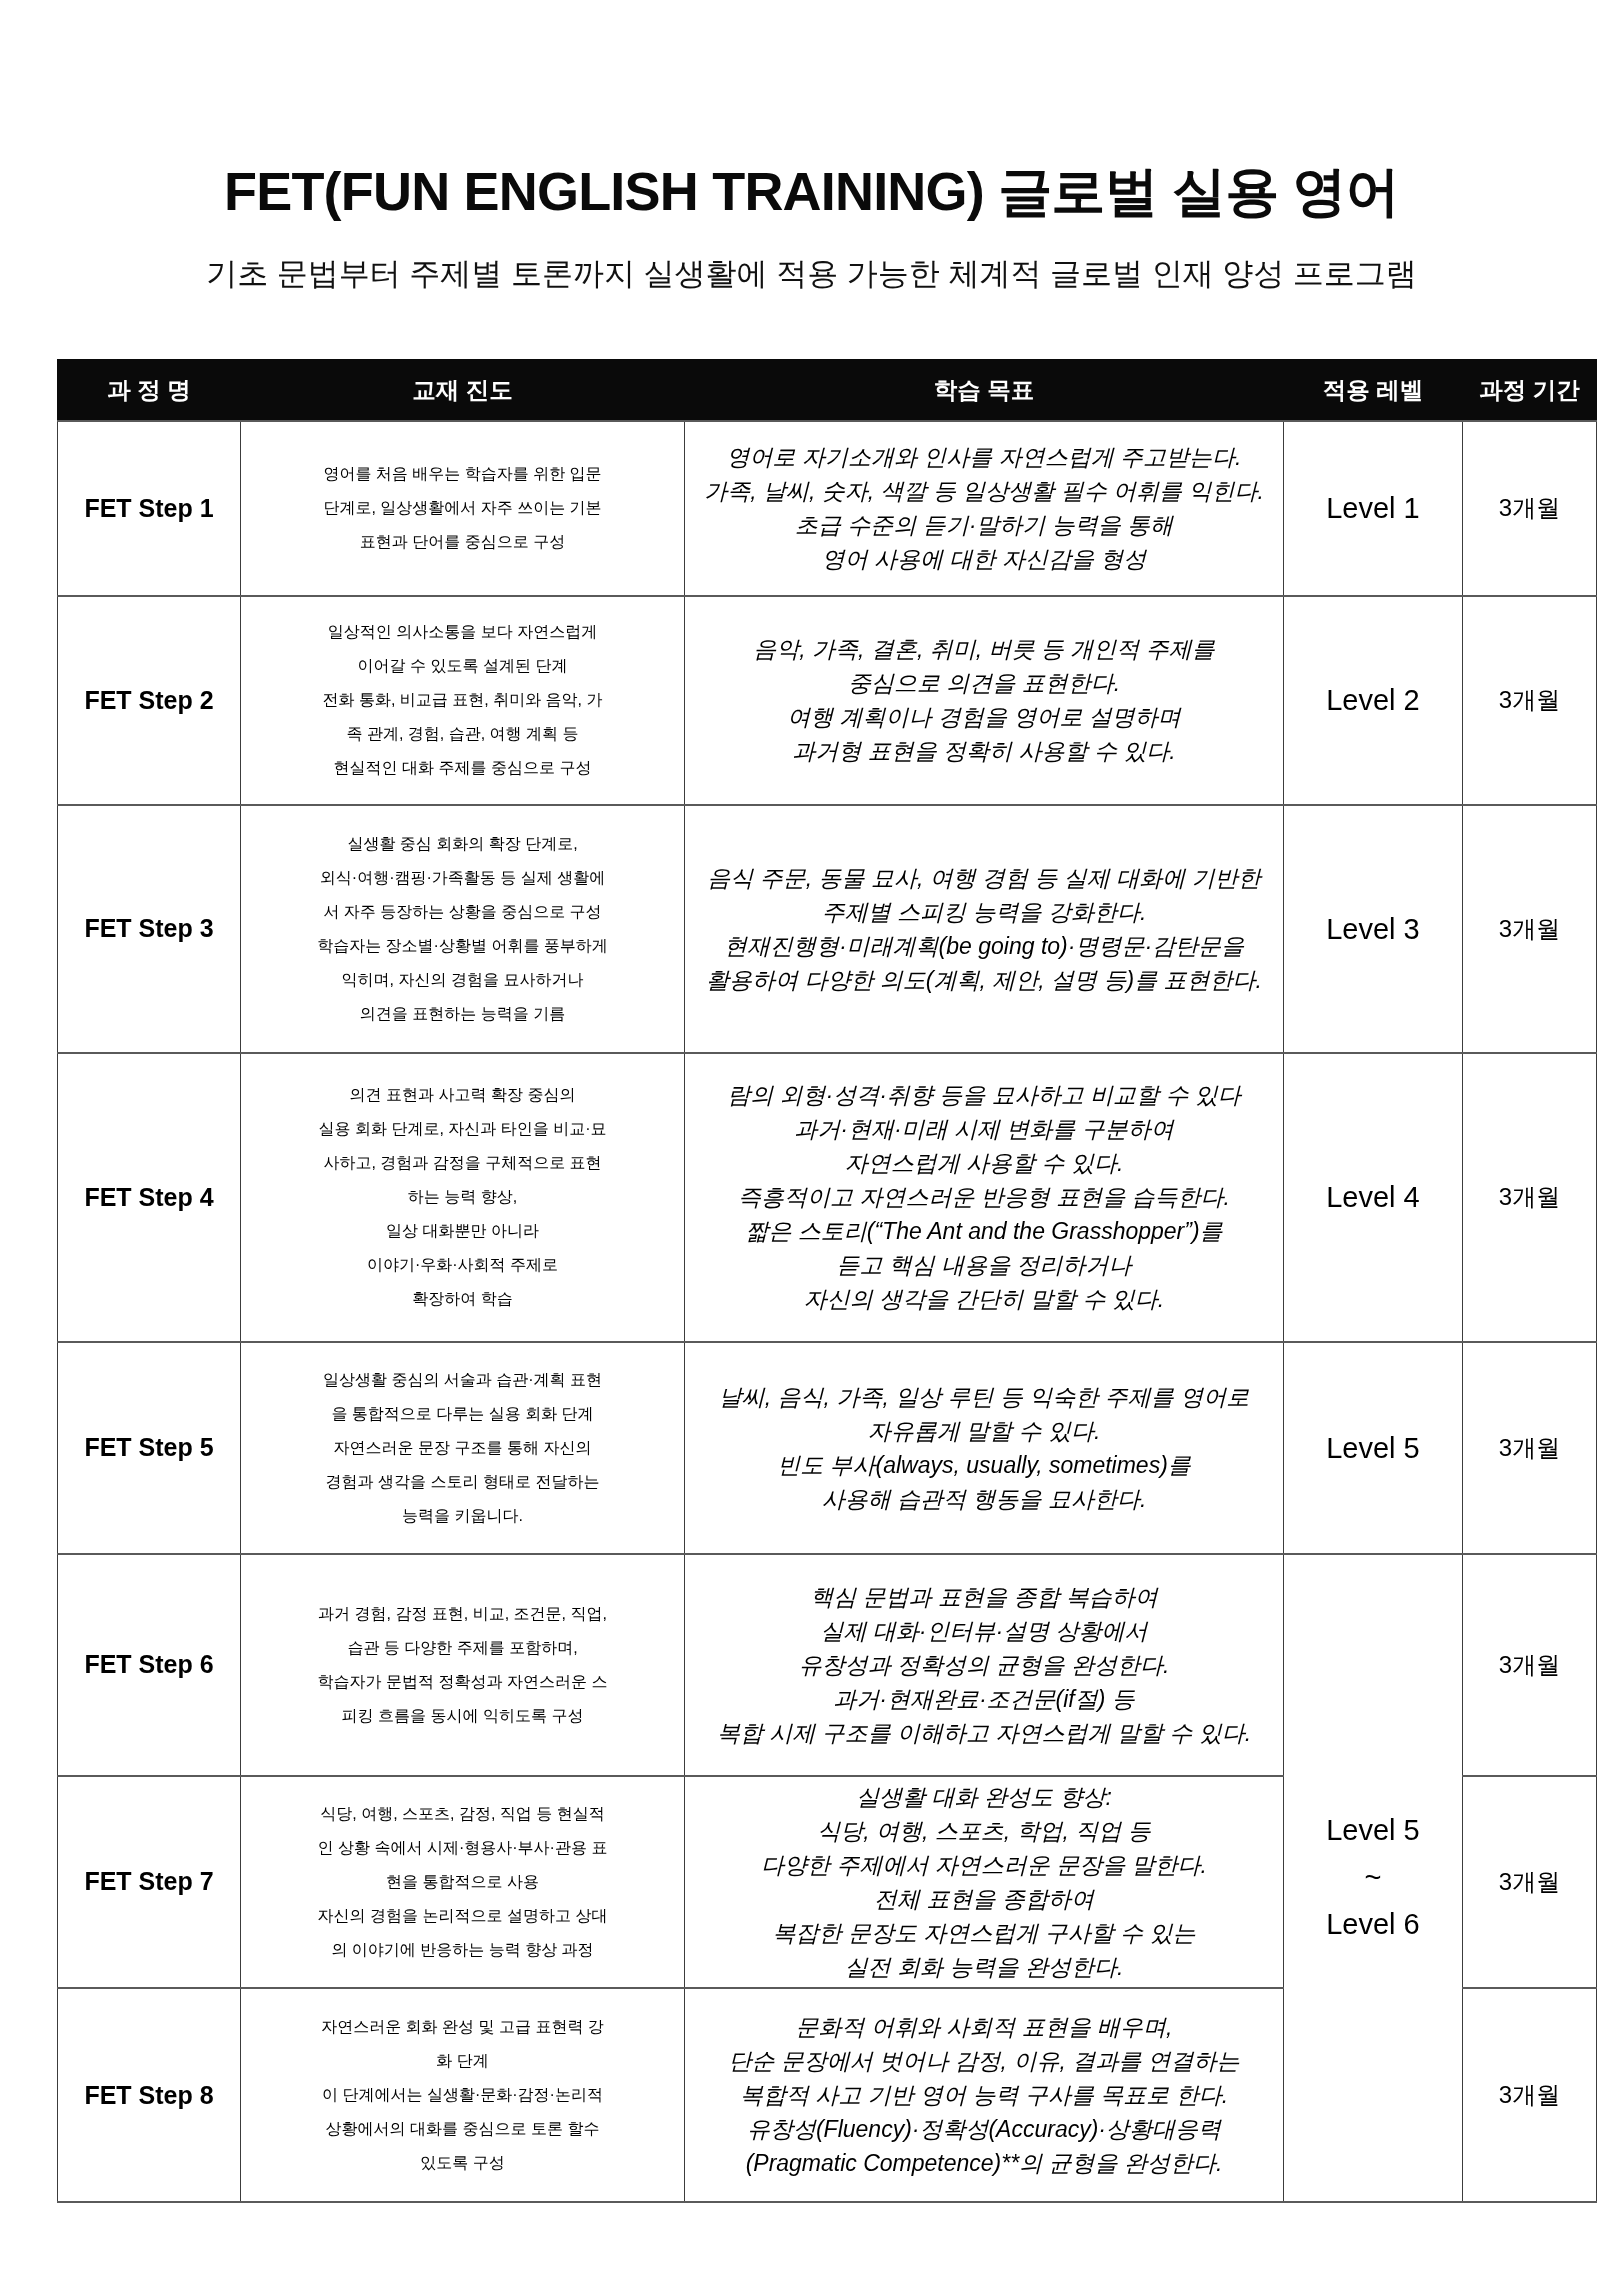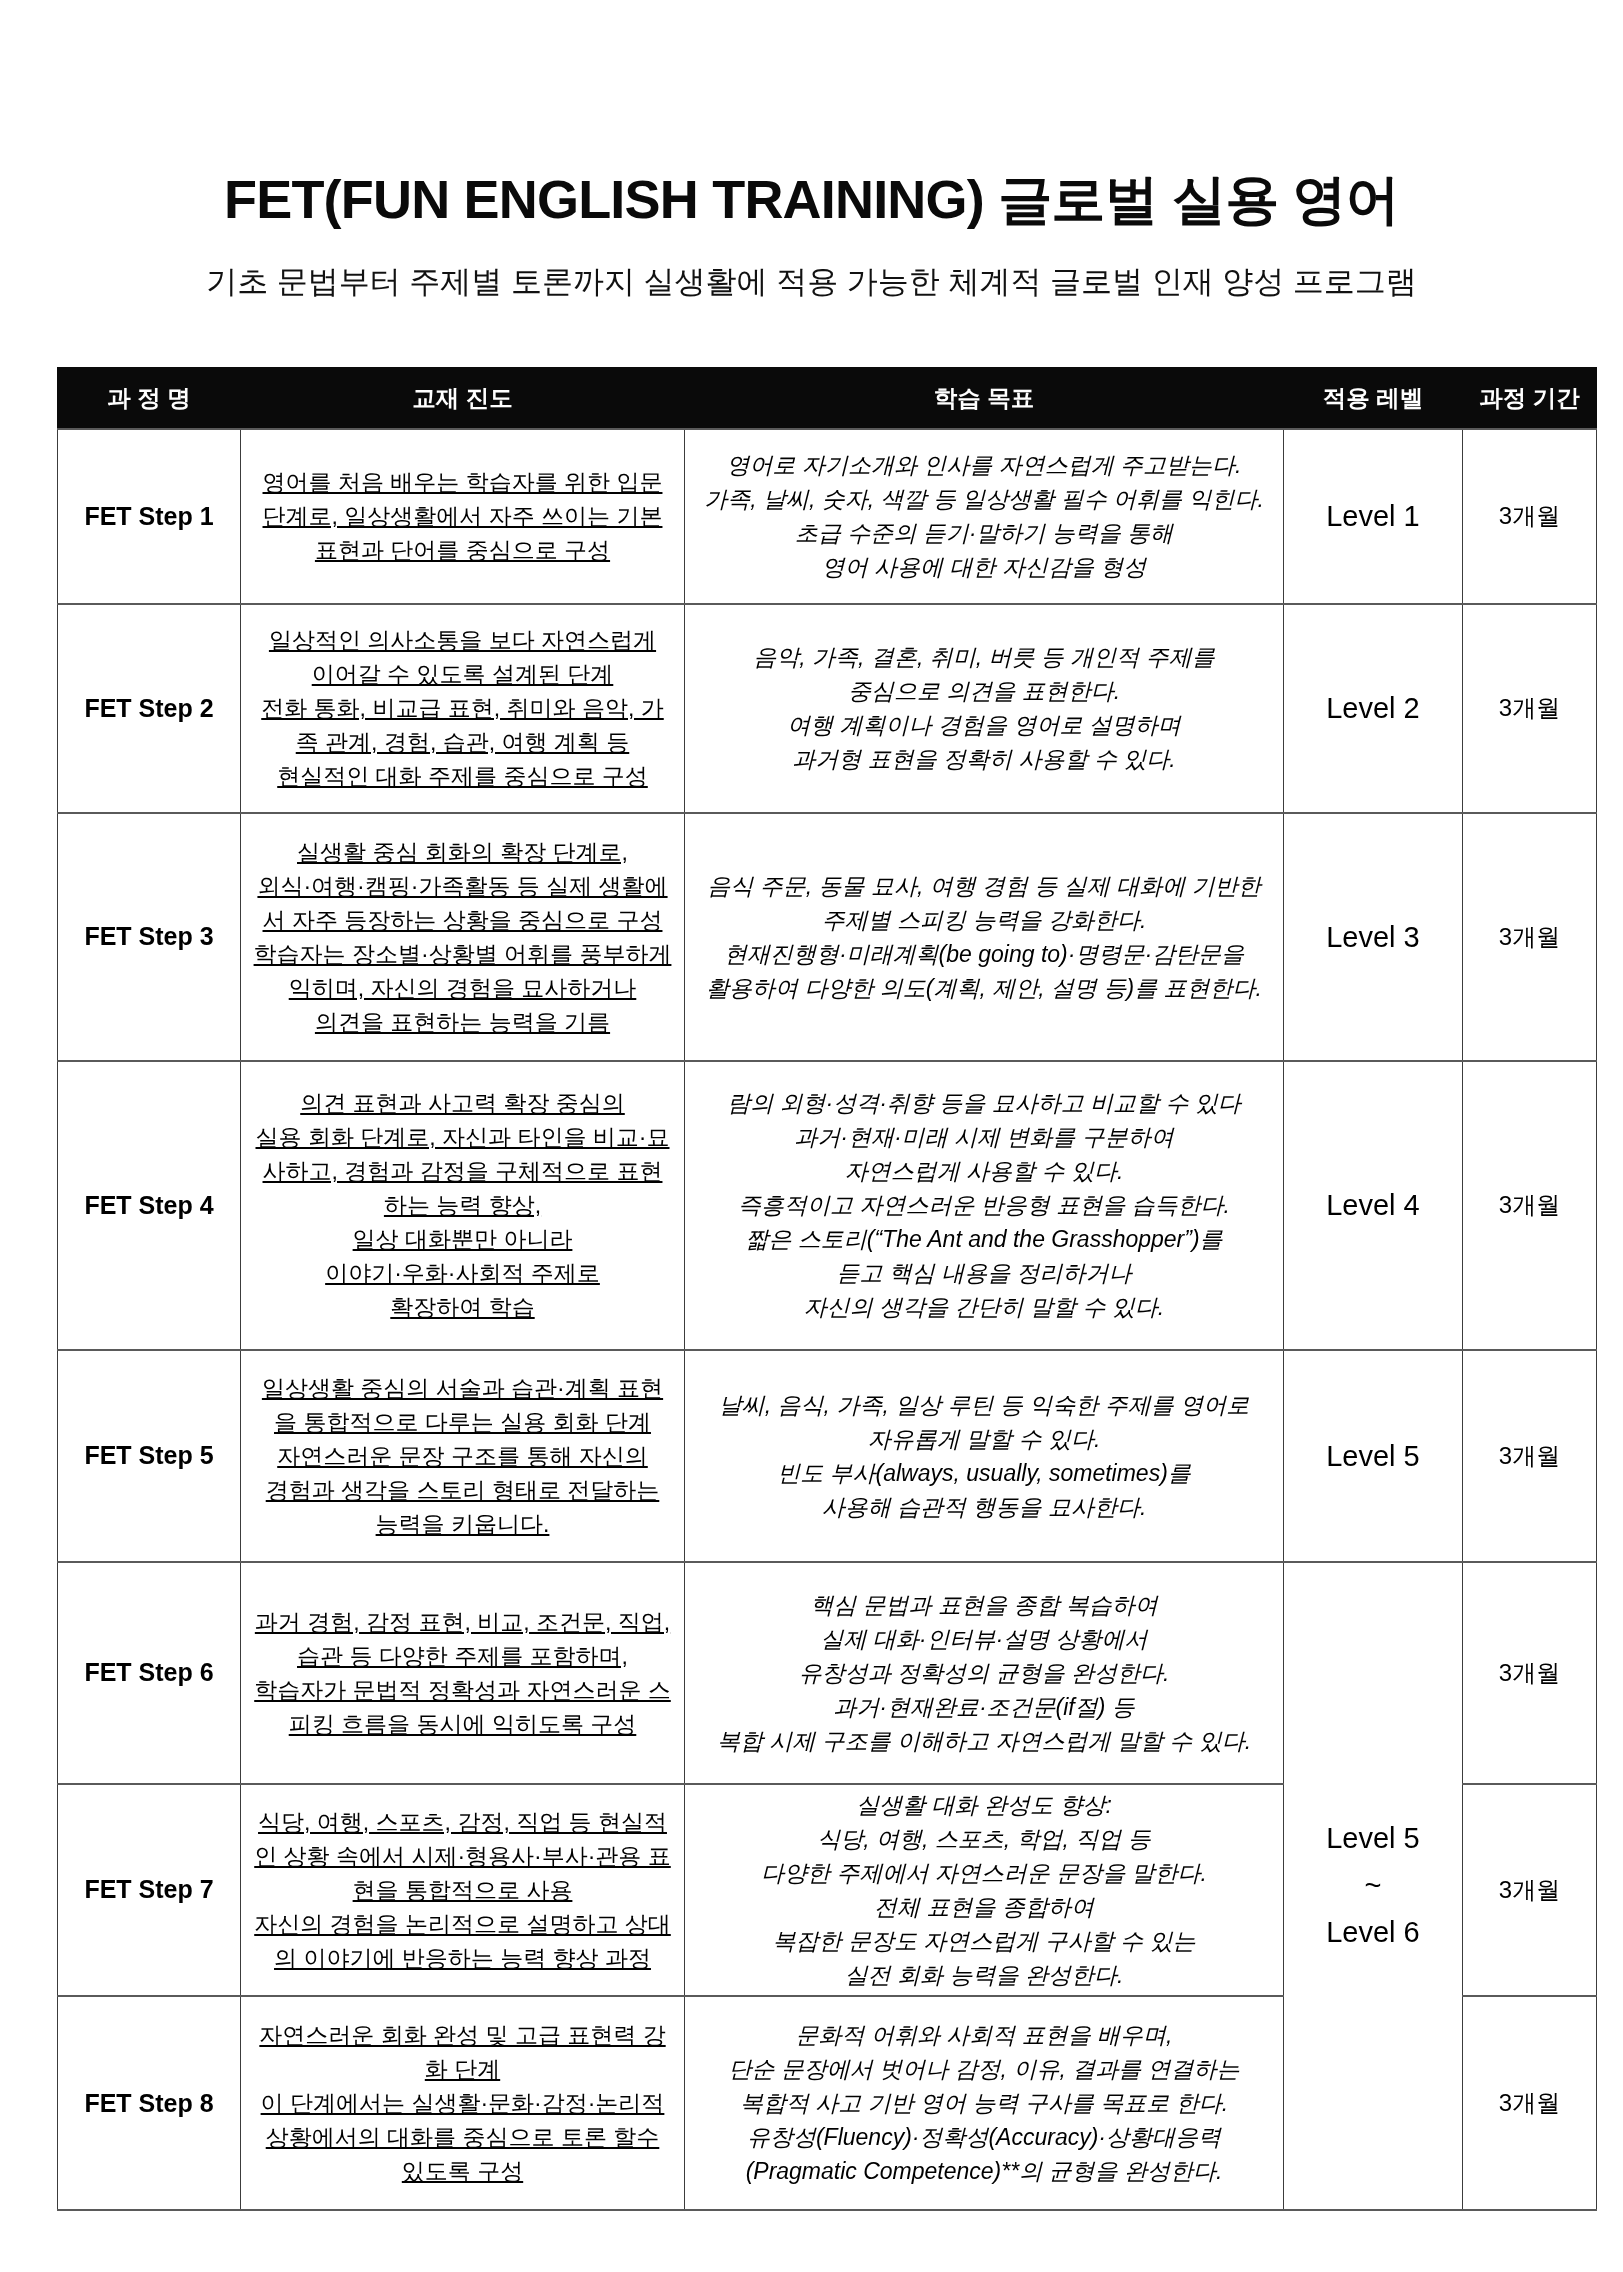--- a/index.html
+++ b/index.html
@@ -10,21 +10,21 @@
     color: #000000;
   }
   .page {
     position: relative;
     width: 1623px;
     height: 2273px;
     background: #ffffff;
     overflow: hidden;
   }
   .page-title {
-    margin: 16px;
+    margin: 8px;
     padding-top: 156px;
     text-align: center;
     font-size: 54px;
     line-height: 1.0;
     font-weight: 800;
     letter-spacing: -0.8px;
     color: #0a0a0a;
   }
   .page-subtitle {
     margin: 6px;
@@ -63,25 +63,24 @@
     overflow: hidden;
     padding: 3.2px 8px;
   }
   .course-table { border-bottom: 2.4px solid #5a5a5a; }
   td.course-cell {
     font-size: 25px;
     font-weight: 700;
     white-space: pre-line;
   }
   td.progress-cell {
-    font-size: 23px;
+    font-size: 16px;
     line-height: 34px;
     white-space: pre-line;
     padding: 3.2px 11.4px;
-    text-decoration: underline;
   }
   td.goals-cell {
     font-size: 23px;
     line-height: 34px;
     white-space: pre-line;
     padding: 3.2px 6.5px;
     font-style: italic;
   }
   td.level-cell {
     font-size: 29px;

